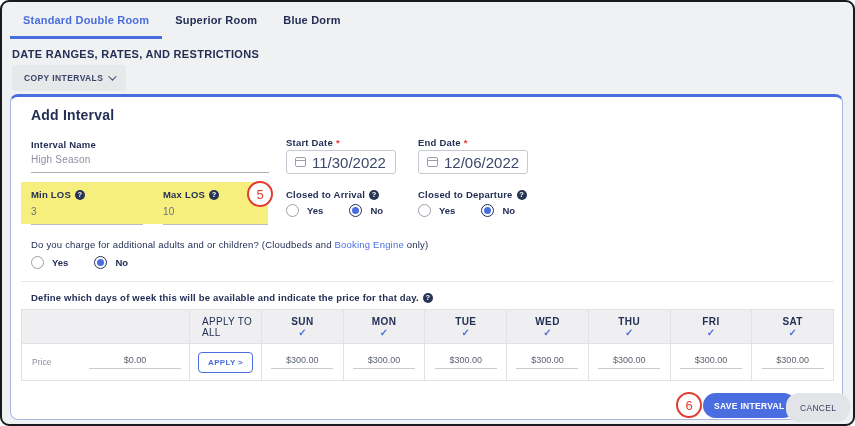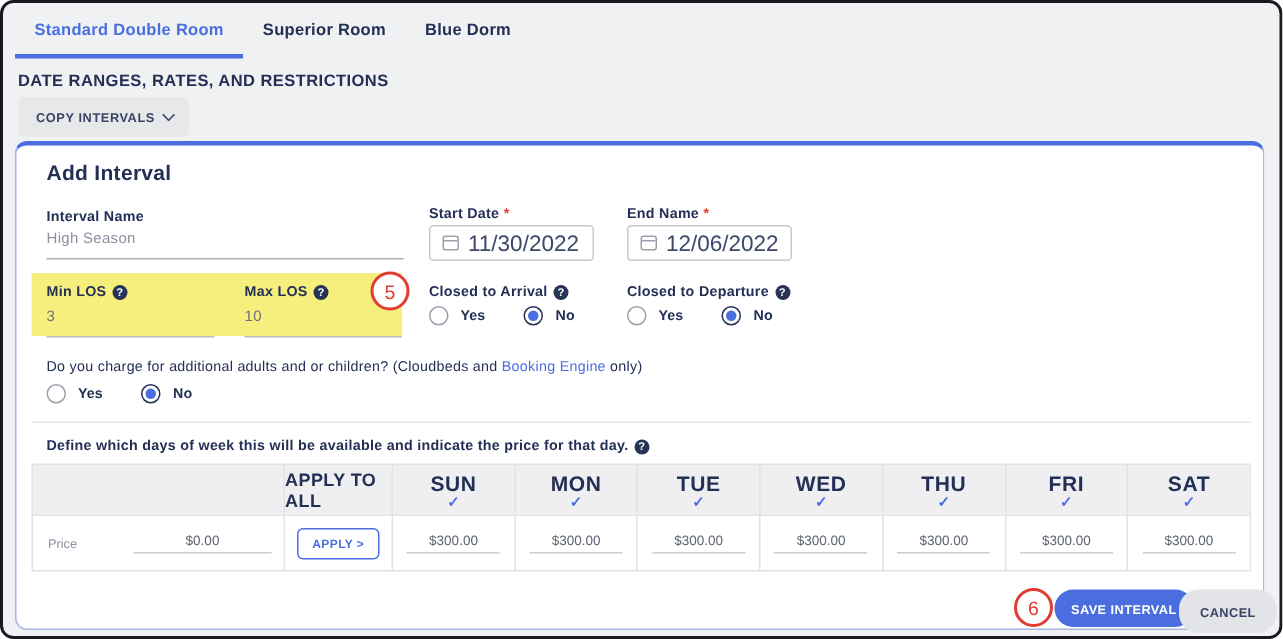--- a/index.html
+++ b/index.html
@@ -64,43 +64,43 @@
   .define-row { position:absolute; left:20px; top:195px; font-size:9.5px; font-weight:bold; letter-spacing:.2px; color:#232f55; display:flex; align-items:center; }
   
   .rate-table {
     position:absolute; left:10px; top:212px; width:813px;
     display:grid; grid-template-columns:167px 72px repeat(7, 1fr);
     grid-template-rows:33px 37px; border:1px solid #e0e2e6;
   }
   .cell { border-left:1px solid #e0e2e6; display:flex; align-items:center; justify-content:center; }
   .cell.first { border-left:none; }
   .th { background:#efeff1; flex-direction:column; gap:1px; }
-  .th .day { font-size:14px; font-weight:bold; letter-spacing:.4px; color:#232f55; }
+  .th .day { font-size:10px; font-weight:bold; letter-spacing:.4px; color:#232f55; }
   .th .check { color:#4a6ee0; font-size:10px; font-weight:bold; line-height:9px; cursor:pointer; }
-  .th.applyall { font-size:12px; font-weight:bold; letter-spacing:.3px; color:#232f55; }
+  .th.applyall { font-size:10px; font-weight:normal; letter-spacing:.3px; color:#232f55;padding-left:12px; }
   .td { background:#fff; border-top:1px solid #e0e2e6; }
   .price-val { font-size:9px; color:#5c6370; border-bottom:1px solid #c9ccd3; padding:0 4px 3px; min-width:62px; text-align:center; cursor:text; }
   .rowlabel-cell { justify-content:flex-start; padding:0 8px 0 10px; }
   .rowlabel { font-size:8.5px; color:#8b90a0; }
   .zero-val { margin-left:auto; font-size:9px; color:#5c6370; border-bottom:1px solid #c9ccd3; padding:0 4px 3px; width:92px; text-align:center; cursor:text; }
   .apply-btn {
     background:#fff; border:1px solid #4a6ee0; border-radius:4px; color:#4a6ee0;
     font-family:inherit; font-size:8px; font-weight:bold; letter-spacing:.3px;
     padding:5px 9px; cursor:pointer;
   }
   
   .save-btn {
     position:absolute; left:692px; top:296px; height:25px; padding:0 11px;
     background:#4a6ee0; border:none; border-radius:13px; color:#fff;
     font-family:inherit; font-size:8.5px; font-weight:bold; letter-spacing:.3px; cursor:pointer;
   }
   .cancel-btn {
     position:absolute; left:775px; top:296px; height:29px; padding:0 14px;
     background:#e3e4e7; border:none; border-radius:13px; color:#3a4468;
-    font-family:inherit; font-size:8.5px; font-weight:bold; letter-spacing:.3px; cursor:pointer;
+    font-family:inherit; font-size:8.5px; font-weight:normal; letter-spacing:.3px; cursor:pointer;
   }
   
   .ann {
     position:absolute; width:26px; height:26px; border:2px solid #e23b32; border-radius:50%;
     background:#fff; color:#e23b32; font-size:13px; display:flex; align-items:center;
     justify-content:center; z-index:5;
   }
 </style>
 </head>
 <body>
@@ -129,21 +129,21 @@
     <div class="flabel" style="left:275px; top:40px;">
       <span>Start Date</span>
       <span class="req">*</span>
     </div>
     <div class="date-input" style="left:275px; top:53px;">
       <span class="cal"></span>
       <span>11/30/2022</span>
     </div>
 
     <div class="flabel" style="left:407px; top:40px;">
-      <span>End Name</span>
+      <span>End Date</span>
       <span class="req">*</span>
     </div>
     <div class="date-input" style="left:407px; top:53px;">
       <span class="cal"></span>
       <span>12/06/2022</span>
     </div>
 
     <div class="hl"></div>
     <div class="flabel" style="left:20px; top:92px;">
       <span>Min LOS</span>

